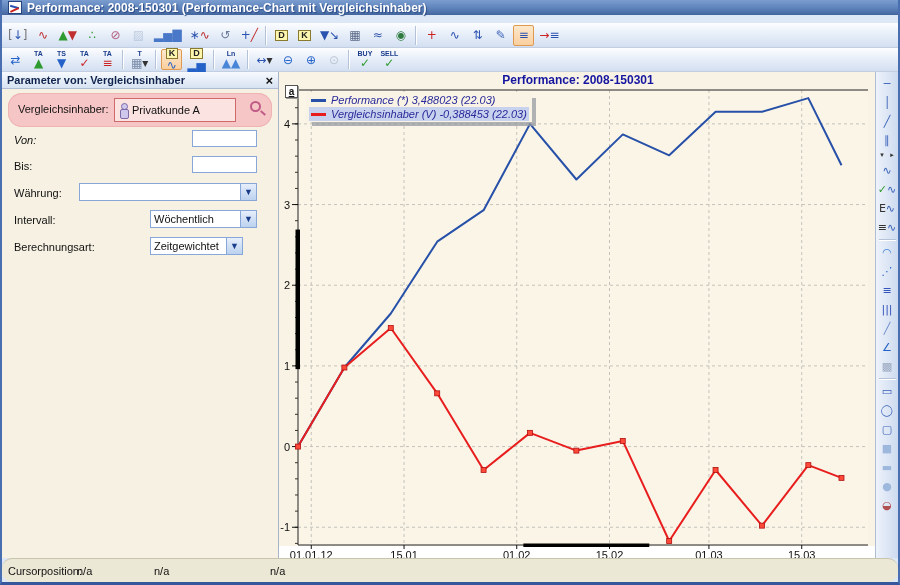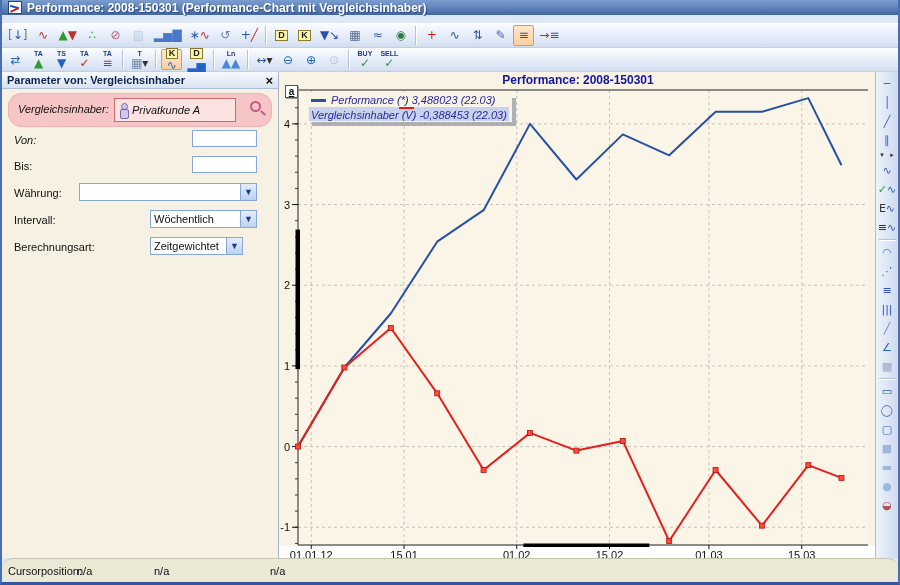--- a/index.html
+++ b/index.html
@@ -29,21 +29,21 @@
   .tb-sep{width:2px;height:19px;margin:0 3px;border-left:1px solid #b4c2d8;border-right:1px solid #fff;}
   
   .content{position:absolute;left:0;right:0;top:72px;bottom:24px;background:#f6f1e2;}
   
   .panel{position:absolute;left:0;top:0;bottom:0;width:277px;background:#f6f1e2;border-right:1px solid #a8b4c8;padding-left:41px;}
   .panel-header{position:absolute;left:0;top:0;right:0;height:17px;display:flex;align-items:center;
     background:linear-gradient(#f7fafe,#d7e2f2);border-bottom:1px solid #aebcd4;padding:0 5px;}
   .panel-title{font-size:11px;font-weight:bold;color:#10244e;flex:1;}
   .panel-close{font-size:13px;font-weight:bold;color:#111;line-height:1;cursor:default;}
   .pink-row{position:absolute;left:6px;top:21px;width:264px;height:34px;background:#f6c6c6;border-radius:14px;
-    box-shadow:inset 0 0 0 1px #efb3b3;font-style:italic;}
+    box-shadow:inset 0 0 0 1px #efb3b3;}
   .pink-label{position:absolute;left:10px;top:10px;font-size:11px;color:#111;}
   .pink-value{position:absolute;left:106px;top:5px;width:122px;height:24px;background:#fbe3e1;border:1px solid #cf6a6a;
     display:flex;align-items:center;padding:0 4px;}
   .person-icon{width:8px;height:14px;position:relative;margin-right:5px;}
   .person-icon::before{content:"";position:absolute;left:2px;top:0;width:5px;height:5px;border-radius:50%;border:1px solid #7a6aa8;background:#cfc8ec;}
   .person-icon::after{content:"";position:absolute;left:1px;top:6px;width:7px;height:8px;border:1px solid #7a6aa8;background:#cfc8ec;border-radius:2px;}
   .pink-value-text{font-size:11px;color:#111;}
   .lens{position:absolute;left:242px;top:8px;width:11px;height:11px;border:2px solid #c05a86;border-radius:50%;}
   .lens::after{content:"";position:absolute;left:8px;top:9px;width:6px;height:2px;background:#c05a86;transform:rotate(40deg);}
   .fld-label{position:absolute;left:12px;font-size:11px;color:#111;}
@@ -53,21 +53,21 @@
   .combo-btn{width:16px;height:16px;background:linear-gradient(#e6eefb,#bcd2ef);border-left:1px solid #86a7d8;
     display:flex;align-items:center;justify-content:center;font-size:9px;color:#1a3c8c;}
   
   .chart-region{position:absolute;left:277px;top:0;bottom:0;width:598px;background:#f8f3e5;overflow:hidden;}
   .chart-title{position:absolute;left:0;top:1px;width:100%;text-align:center;font-size:12px;font-weight:bold;color:#1515a0;}
   .a-button{position:absolute;left:6px;top:13px;width:13px;height:13px;background:#fff;border:1px solid #555;
     box-shadow:1px 1px 0 #999;font-size:10px;font-weight:bold;text-decoration:underline;color:#111;
     display:flex;align-items:center;justify-content:center;line-height:1;}
   .legend{position:absolute;left:27px;top:20px;background:#f8f3e5;box-shadow:5px 5px 0 -1px rgba(150,153,160,.75);padding:1px 3px;}
   .legend-row{display:flex;align-items:center;height:14px;padding:0 2px;}
-  .legend-row.selected{background:#c7d3ee;flex-direction:column;}
+  .legend-row.selected{background:#c7d3ee;}
   .legend-dash{width:15px;height:3px;margin-right:5px;}
   .legend-text{font-size:11px;color:#2a2a9a;white-space:nowrap;font-style:italic;}
   
   .right-bar{position:absolute;right:0;top:0;bottom:0;width:23px;background:linear-gradient(90deg,#eef3fb,#cddaef);
     border-left:1px solid #b0bed4;display:flex;flex-direction:column;align-items:center;padding-top:2px;}
   .right-bar .tb-btn{height:18px;min-width:19px;width:19px;margin:0 0 1px 0;padding:0;}
   .right-bar .tb-glyph{font-size:11px;}
   .tb-hsep{height:2px;width:17px;margin:2px 0;border-top:1px solid #b4c2d8;border-bottom:1px solid #fff;}
   .tb-pair{display:flex;}
   .tb-pair .tb-btn{width:10px;min-width:10px;height:10px;}

